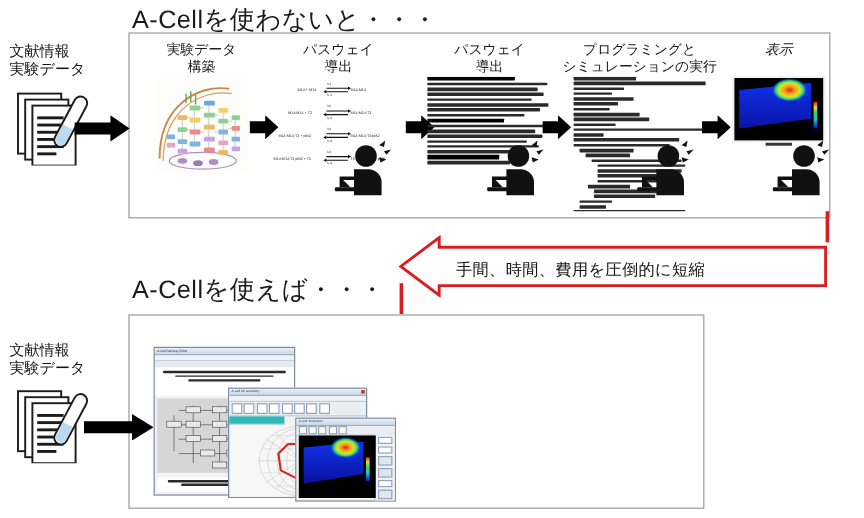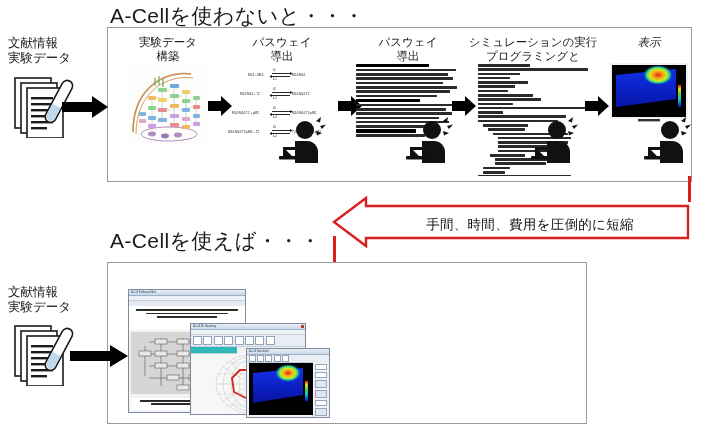--- a/index.html
+++ b/index.html
@@ -75,21 +75,21 @@
 
   
   #monitor{position:absolute;left:610px;top:63px;width:78px;height:60px;}
 
   
   .worker{position:absolute;width:56px;height:46px;}
 
   
   #red-arrow{position:absolute;left:330px;top:196px;width:360px;height:52px;}
   #red-arrow-text{
-    position:absolute;left:380px;top:216px;width:300px;text-align:center;
+    position:absolute;left:380px;top:216px;width:300px;text-align:left;
     font-size:13.5px;color:#121212;white-space:nowrap;letter-spacing:.3px;
   }
   #red-stem-right{position:absolute;left:688px;top:176px;width:3px;height:26px;background:#d81f1f;}
   #red-stem-left{position:absolute;left:333px;top:236px;width:3px;height:26px;background:#d81f1f;}
 
   
   .win{position:absolute;background:#f2f2f2;border:1px solid #7d8ca0;box-sizing:border-box;overflow:hidden;}
   .win-tb{height:5px;background:linear-gradient(#e8eef6,#ccd8e6);border-bottom:1px solid #9bb0c6;position:relative;}
   .win-tb .tbtxt{position:absolute;left:2px;top:.5px;font-size:2.6px;color:#24405e;}
   .win-menu{height:4px;background:#eef2f7;border-bottom:1px solid #c3cedb;}
@@ -333,22 +333,22 @@
     </svg>
   </div>
 
   <div class="barrow" style="left:452px;top:96px;">
     <svg width="24" height="20" viewBox="0 0 24 20">
         <path d="M0 5 h13 v-5 l11 10 -11 10 v-5 H0 z" fill="#000"></path>
       </svg>
   </div>
 
   <div class="step-cap" style="left:463px;top:36px;width:140px;">
+    <div>プログラミングと</div>
     <div>シミュレーションの実行</div>
-    <div>プログラミングと</div>
   </div>
 
   <div id="code-block">
     <div class="tinyline" style="width:42%;margin-left:6%"></div>
     <div class="tinyline" style="width:88%;margin-left:6%"></div>
     <div class="tinyline" style="width:34%;margin-left:6%"></div>
     <div class="tinyline" style="width:26%;margin-left:6%"></div>
     <div class="tinyline" style="width:40%;margin-left:6%"></div>
     <div class="tinyline" style="width:30%;margin-left:6%"></div>
     <div class="tinyline" style="width:24%;margin-left:6%"></div>

